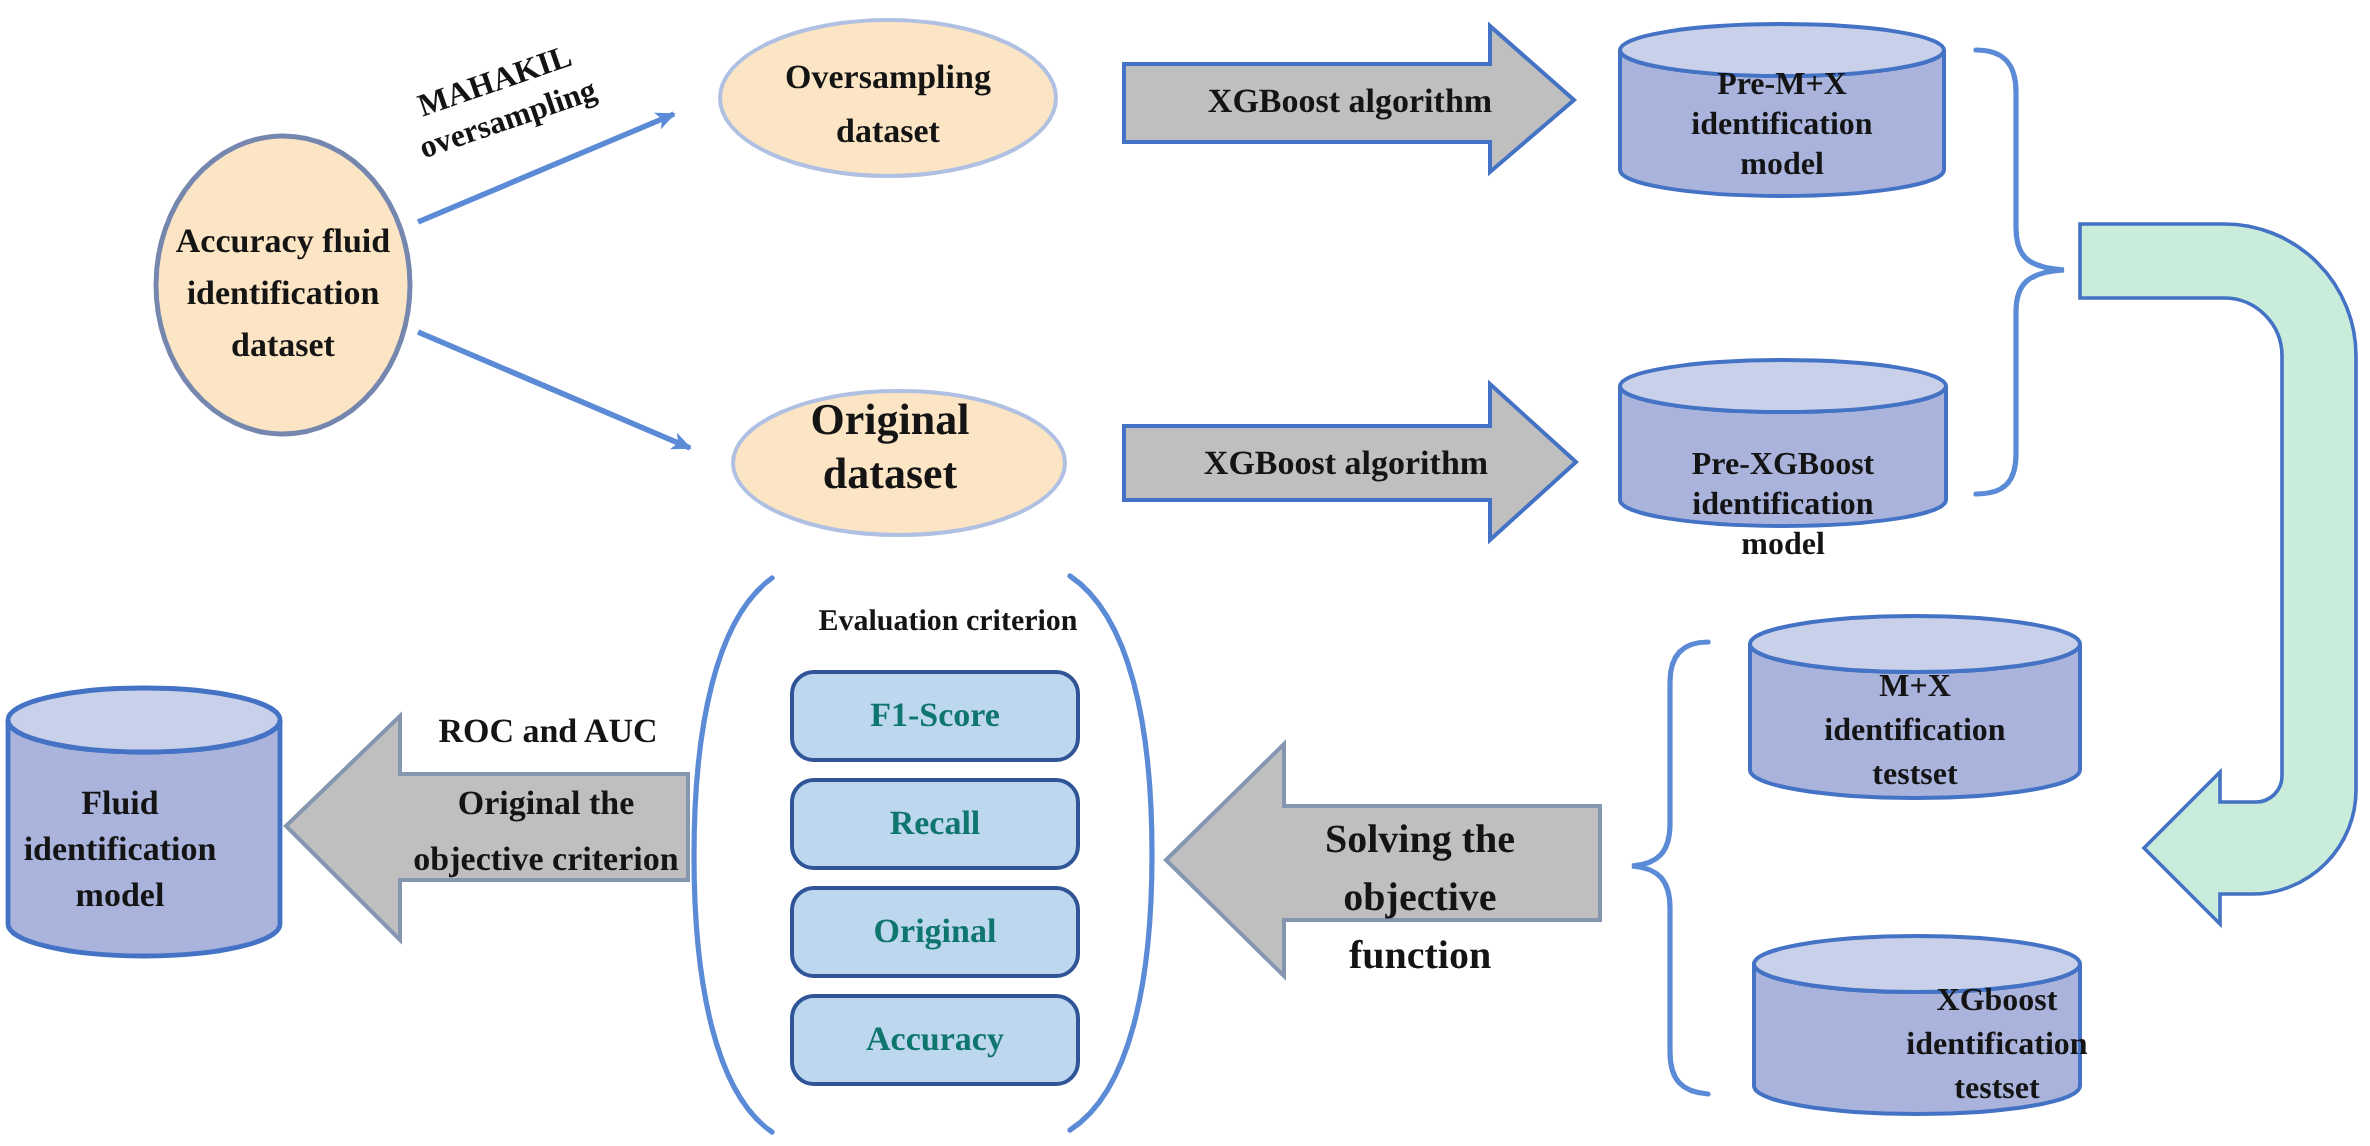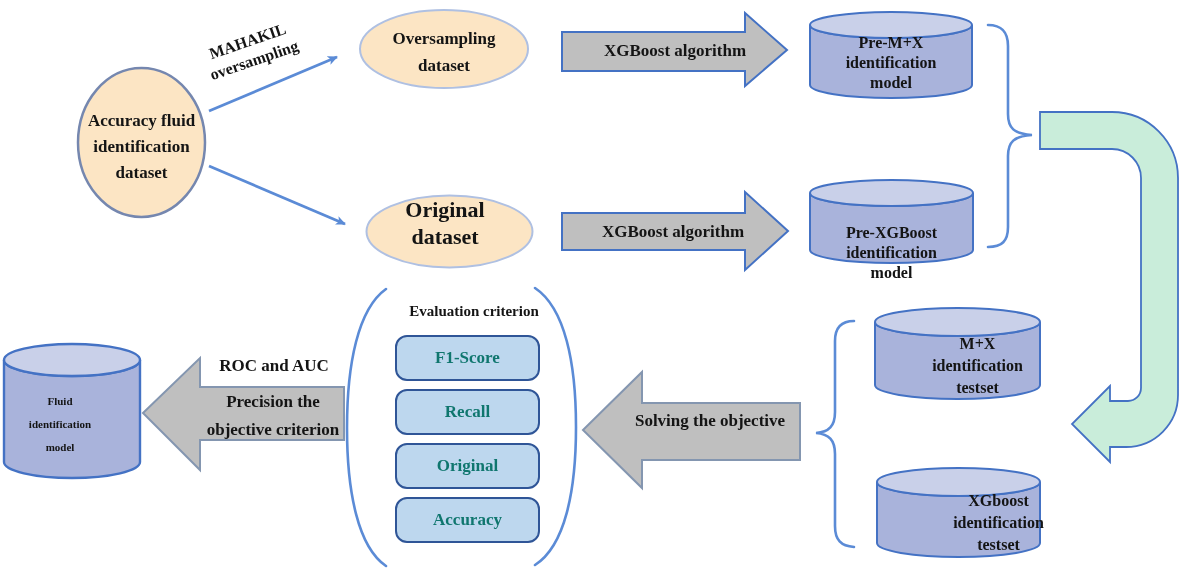--- a/index.html
+++ b/index.html
@@ -116,46 +116,47 @@
     <div>identification</div>
     <div>model</div>
   </div>
 
   <div class="txt" style="left:810px;top:203px;width:163px;line-height:20px;font-size:16px;margin-top:20px;">
     <div>Pre-XGBoost</div>
     <div>identification</div>
     <div>model</div>
   </div>
 
-  <div class="txt" style="left:875px;top:333px;width:165px;line-height:22px;font-size:16px;margin-left:20px;">
+  <div class="txt" style="left:875px;top:333px;width:165px;line-height:22px;font-size:16px;">
     <div>M+X</div>
     <div>identification</div>
     <div>testset</div>
   </div>
 
   <div class="txt" style="left:877px;top:490px;width:163px;line-height:22px;font-size:16px;margin-left:40px;">
     <div>XGboost</div>
     <div>identification</div>
     <div>testset</div>
   </div>
 
-  <div class="txt" style="left:4px;top:390px;width:112px;line-height:23px;font-size:11px;">
+  <div class="txt" style="left:4px;top:390px;width:112px;line-height:23px;font-size:17px;">
     <div>Fluid</div>
     <div>identification</div>
     <div>model</div>
   </div>
 
-  <div class="txt" style="left:625px;top:406px;width:170px;line-height:29px;font-size:17px;">
+  <div class="txt" style="left:625px;top:406px;width:170px;line-height:29px;font-size:20px;">
     <div>Solving the objective</div>
+    <div>function</div>
   </div>
 
   <div class="txt" style="left:199px;top:356px;width:150px;font-size:17px;">ROC and AUC</div>
 
   <div class="txt" style="left:194px;top:388px;width:158px;line-height:28px;font-size:17px;">
-    <div>Precision the</div>
+    <div>Original the</div>
     <div>objective criterion</div>
   </div>
 
   <div class="txt" style="left:374px;top:303px;width:200px;font-size:15px;">Evaluation criterion</div>
 
   <div class="crit" style="top:335px;">F1-Score</div>
   <div class="crit" style="top:389px;">Recall</div>
   <div class="crit" style="top:443px;">Original</div>
   <div class="crit" style="top:497px;">Accuracy</div>
 

